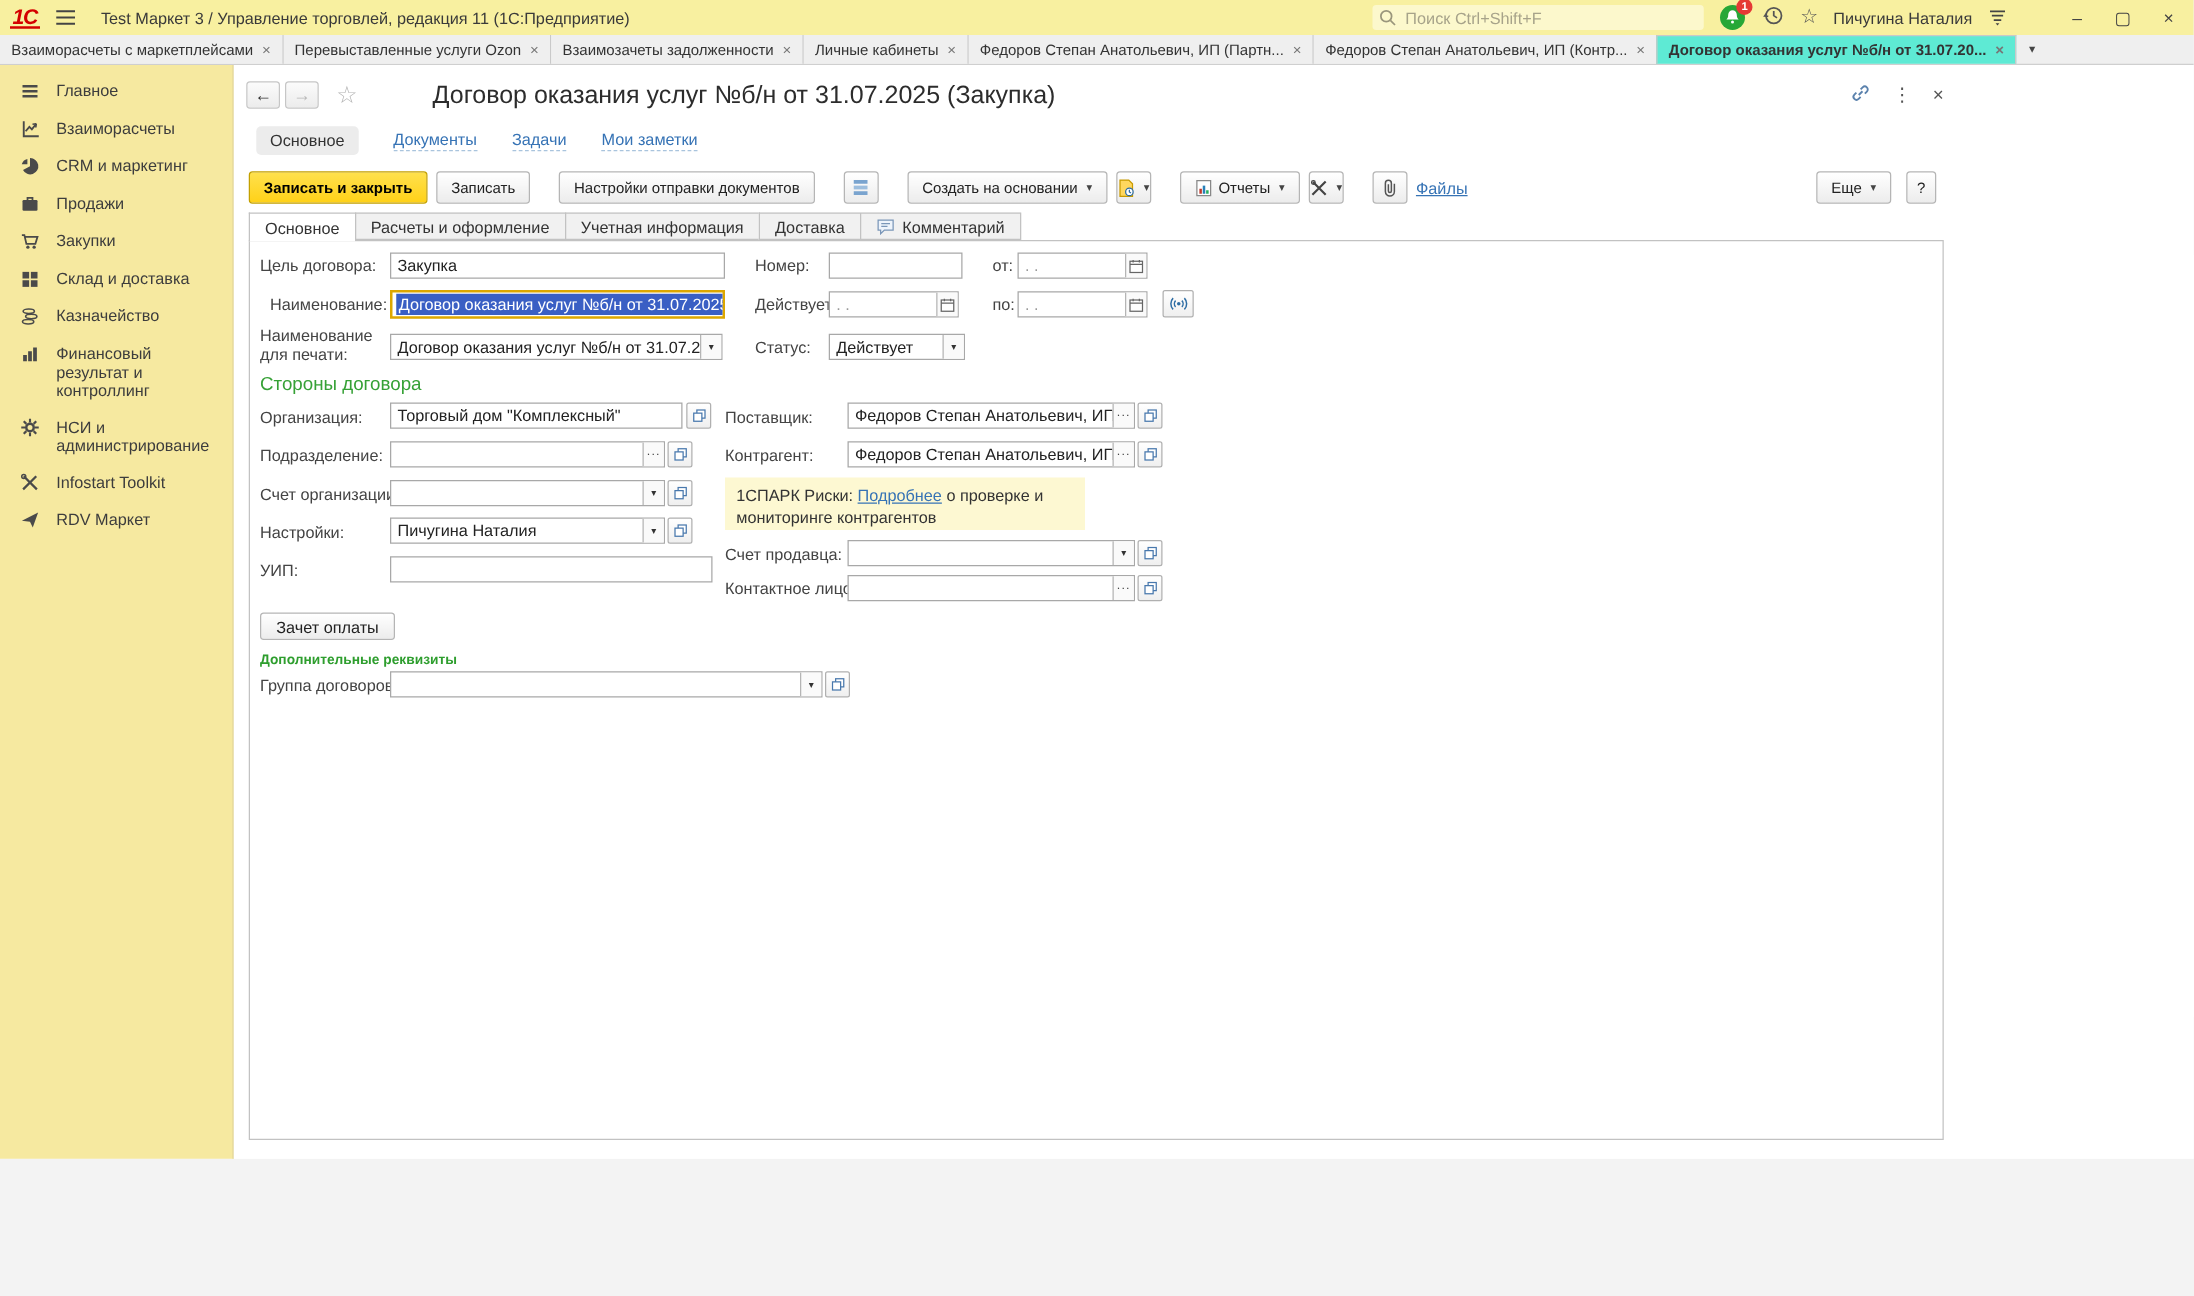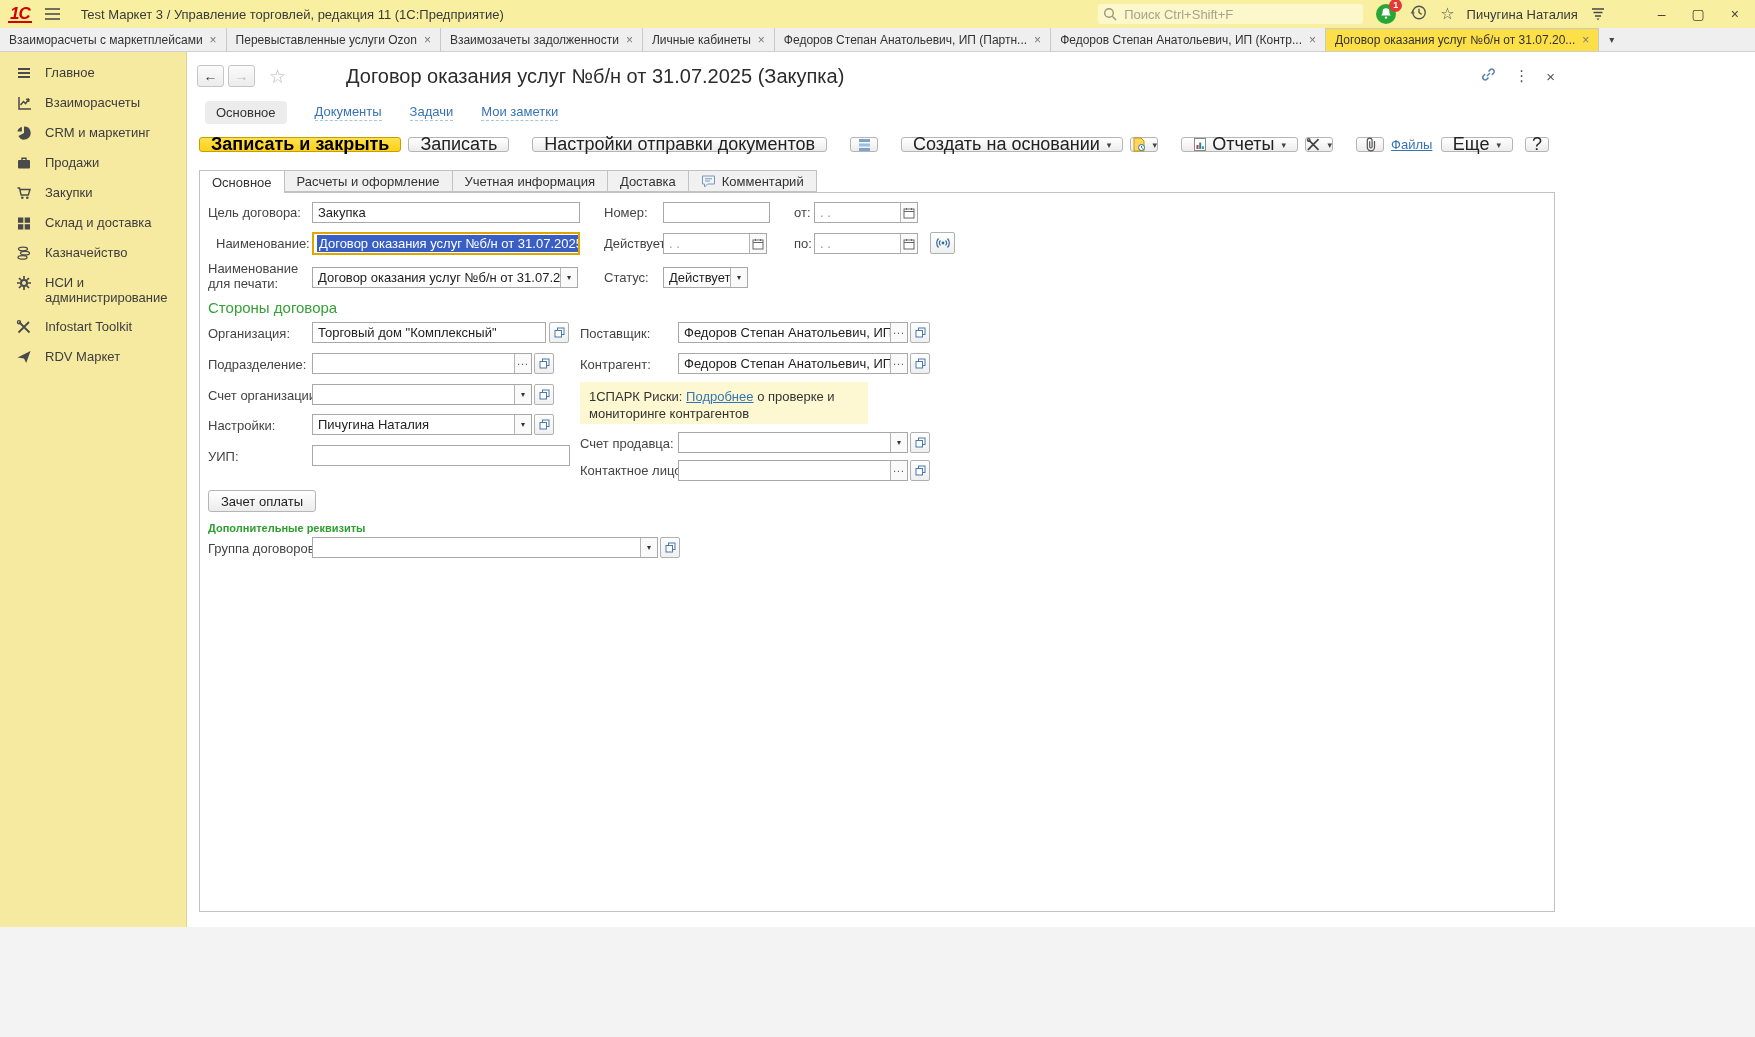--- a/index.html
+++ b/index.html
@@ -19,21 +19,21 @@
   .badge { position:absolute; top:-4px; right:-5px; background:#e53935; color:#fff; border-radius:50%; width:13px; height:13px; font-size:9px; line-height:13px; text-align:center; font-weight:bold; }
   .tb-ico { color:#555; font-size:16px; line-height:20px; }
   .user-name { font-size:13px; color:#3a3a3a; white-space:nowrap; }
   .win-controls { display:flex; gap:26px; margin-left:40px; margin-right:6px; }
   .win-controls span { font-size:14px; color:#444; line-height:20px; }
 
   
   .tabbar { height:24px; background:#efefef; border-bottom:1px solid #cfcfcf; display:flex; align-items:stretch; }
   .wtab { display:flex; align-items:center; padding:0 9px; font-size:12px; color:#333; border-right:1px solid #c9c9c9; gap:7px; white-space:nowrap; background:#efefef; }
   .wtab .x { color:#777; font-size:12px; }
-  .wtab.active { background:#fde047; border-top:1px solid #c9c9c9; border-left:1px solid #c9c9c9; margin-left:-1px; }
+  .wtab.active { background:#5eead4; border-top:1px solid #c9c9c9; border-left:1px solid #c9c9c9; margin-left:-1px;font-weight:bold; }
   .tab-dd { display:flex; align-items:center; padding:0 10px; color:#444; font-size:10px; }
 
   
   .app-row { display:flex; height:875px; background:#fff; }
   .sidebar { width:187px; background:#f6e9a0; border-right:1px solid #ded297; padding-top:6px; flex:none; }
   .side-item { display:flex; gap:12px; padding:7px 8px 7px 15px; align-items:flex-start; cursor:pointer; }
   .side-item .sicon { width:18px; flex:none; display:flex; justify-content:center; margin-top:0px; }
   .side-item .slabel { font-size:13px; color:#3d3d3d; line-height:15px; }
 
   .main { flex:1; position:relative; background:#fff; }
@@ -47,21 +47,21 @@
   .ph-right { margin-left:auto; display:flex; gap:17px; align-items:center; padding-right:4px; }
   .ph-right .g { color:#555; font-size:15px; }
 
   
   .nav-links { position:absolute; top:48px; left:18px; display:flex; gap:28px; align-items:center; height:24px; }
   .nav-pill { background:#ececec; border-radius:4px; padding:4px 11px; color:#333; }
   .nav-link { color:#3673b5; border-bottom:1px dashed #a9c4dd; padding-bottom:1px; cursor:pointer; }
 
   
   .toolbar { position:absolute; top:85px; left:12px; width:1356px; display:flex; align-items:center; gap:7px; }
-  .btn { height:15px; border:1px solid #b5b5b5; border-radius:3px; background:linear-gradient(#ffffff,#ececec); padding:0 11px; font-size:18px; color:#222; display:flex; align-items:center; gap:5px; white-space:nowrap; cursor:pointer; }
+  .btn { height:26px; border:1px solid #b5b5b5; border-radius:3px; background:linear-gradient(#ffffff,#ececec); padding:0 11px; font-size:12px; color:#222; display:flex; align-items:center; gap:5px; white-space:nowrap; cursor:pointer; }
   .btn.primary { background:linear-gradient(#ffe14d,#ffd118); border-color:#c3a000; font-weight:bold; color:#000; }
   .btn.icon-only { width:28px; padding:0; justify-content:center; }
   .dd::after { content:"▾"; font-size:9px; color:#444; margin-left:2px; }
   .gap { width:9px; flex:none; }
   .link { color:#3673b5; text-decoration:underline; cursor:pointer; }
   .tb-right { margin-left:auto; display:flex; gap:12px; margin-right:6px; }
   .btn.help { width:24px; padding:0; justify-content:center; }
 
   
   .ftabs { position:absolute; top:118px; left:12px; display:flex; z-index:3; align-items:flex-end; }
@@ -238,20 +238,30 @@
             <ellipse cx="7" cy="4" rx="4.5" ry="1.8" fill="none" stroke="#4a4a4a" stroke-width="1.3"></ellipse>
             <ellipse cx="9" cy="8.2" rx="4.5" ry="1.8" fill="none" stroke="#4a4a4a" stroke-width="1.3"></ellipse>
             <ellipse cx="6.5" cy="12.4" rx="4.5" ry="1.8" fill="none" stroke="#4a4a4a" stroke-width="1.3"></ellipse>
           </svg>
         </span>
       <span class="slabel">Казначейство</span>
     </div>
     <div class="side-item">
       <span class="sicon">
           <svg width="16" height="16" viewBox="0 0 16 16">
+            <rect x="2.5" y="9" width="3" height="5" fill="#4a4a4a"></rect>
+            <rect x="6.5" y="6" width="3" height="8" fill="#4a4a4a"></rect>
+            <rect x="10.5" y="3" width="3" height="11" fill="#4a4a4a"></rect>
+          </svg>
+        </span>
+      <span class="slabel">Финансовый результат и контроллинг</span>
+    </div>
+    <div class="side-item">
+      <span class="sicon">
+          <svg width="16" height="16" viewBox="0 0 16 16">
             <circle cx="8" cy="8" r="3" fill="none" stroke="#4a4a4a" stroke-width="2"></circle>
             <path d="M8 1v3M8 12v3M1 8h3M12 8h3M3 3l2.1 2.1M10.9 10.9L13 13M13 3l-2.1 2.1M5.1 10.9L3 13" stroke="#4a4a4a" stroke-width="1.7"></path>
           </svg>
         </span>
       <span class="slabel">НСИ и администрирование</span>
     </div>
     <div class="side-item">
       <span class="sicon">
           <svg width="16" height="16" viewBox="0 0 16 16">
             <path d="M2.5 13.5L13 3M3 3l10.5 10.5" stroke="#4a4a4a" stroke-width="1.8"></path>
@@ -410,21 +420,21 @@
             <path d="M5.5 4.5a3.7 3.7 0 0 0 0 5M10.5 4.5a3.7 3.7 0 0 1 0 5M3.5 2.5a6.5 6.5 0 0 0 0 9M12.5 2.5a6.5 6.5 0 0 1 0 9" stroke="#2e6da4" fill="none" stroke-width="1.2"></path>
           </svg>
       </div>
 
       <span class="fl wrap" style="left:8px;top:68px">Наименование для печати:</span>
       <div class="tb" style="left:112px;top:74px;width:266px">
         <span class="val">Договор оказания услуг №б/н от 31.07.2025</span>
         <span class="seg seg-dd"></span>
       </div>
       <span class="fl" style="left:404px;top:77px">Статус:</span>
-      <div class="tb" style="left:463px;top:74px;width:85px">
+      <div class="tb" style="left:463px;top:74px;width:109px">
         <span class="val">Действует</span>
         <span class="seg seg-dd"></span>
       </div>
 
       <span class="heading-green" style="left:8px;top:106px">Стороны договора</span>
 
       <span class="fl" style="left:8px;top:133px">Организация:</span>
       <div class="tb" style="left:112px;top:129px;width:234px">
           <span class="val">Торговый дом "Комплексный"</span>
         </div>

